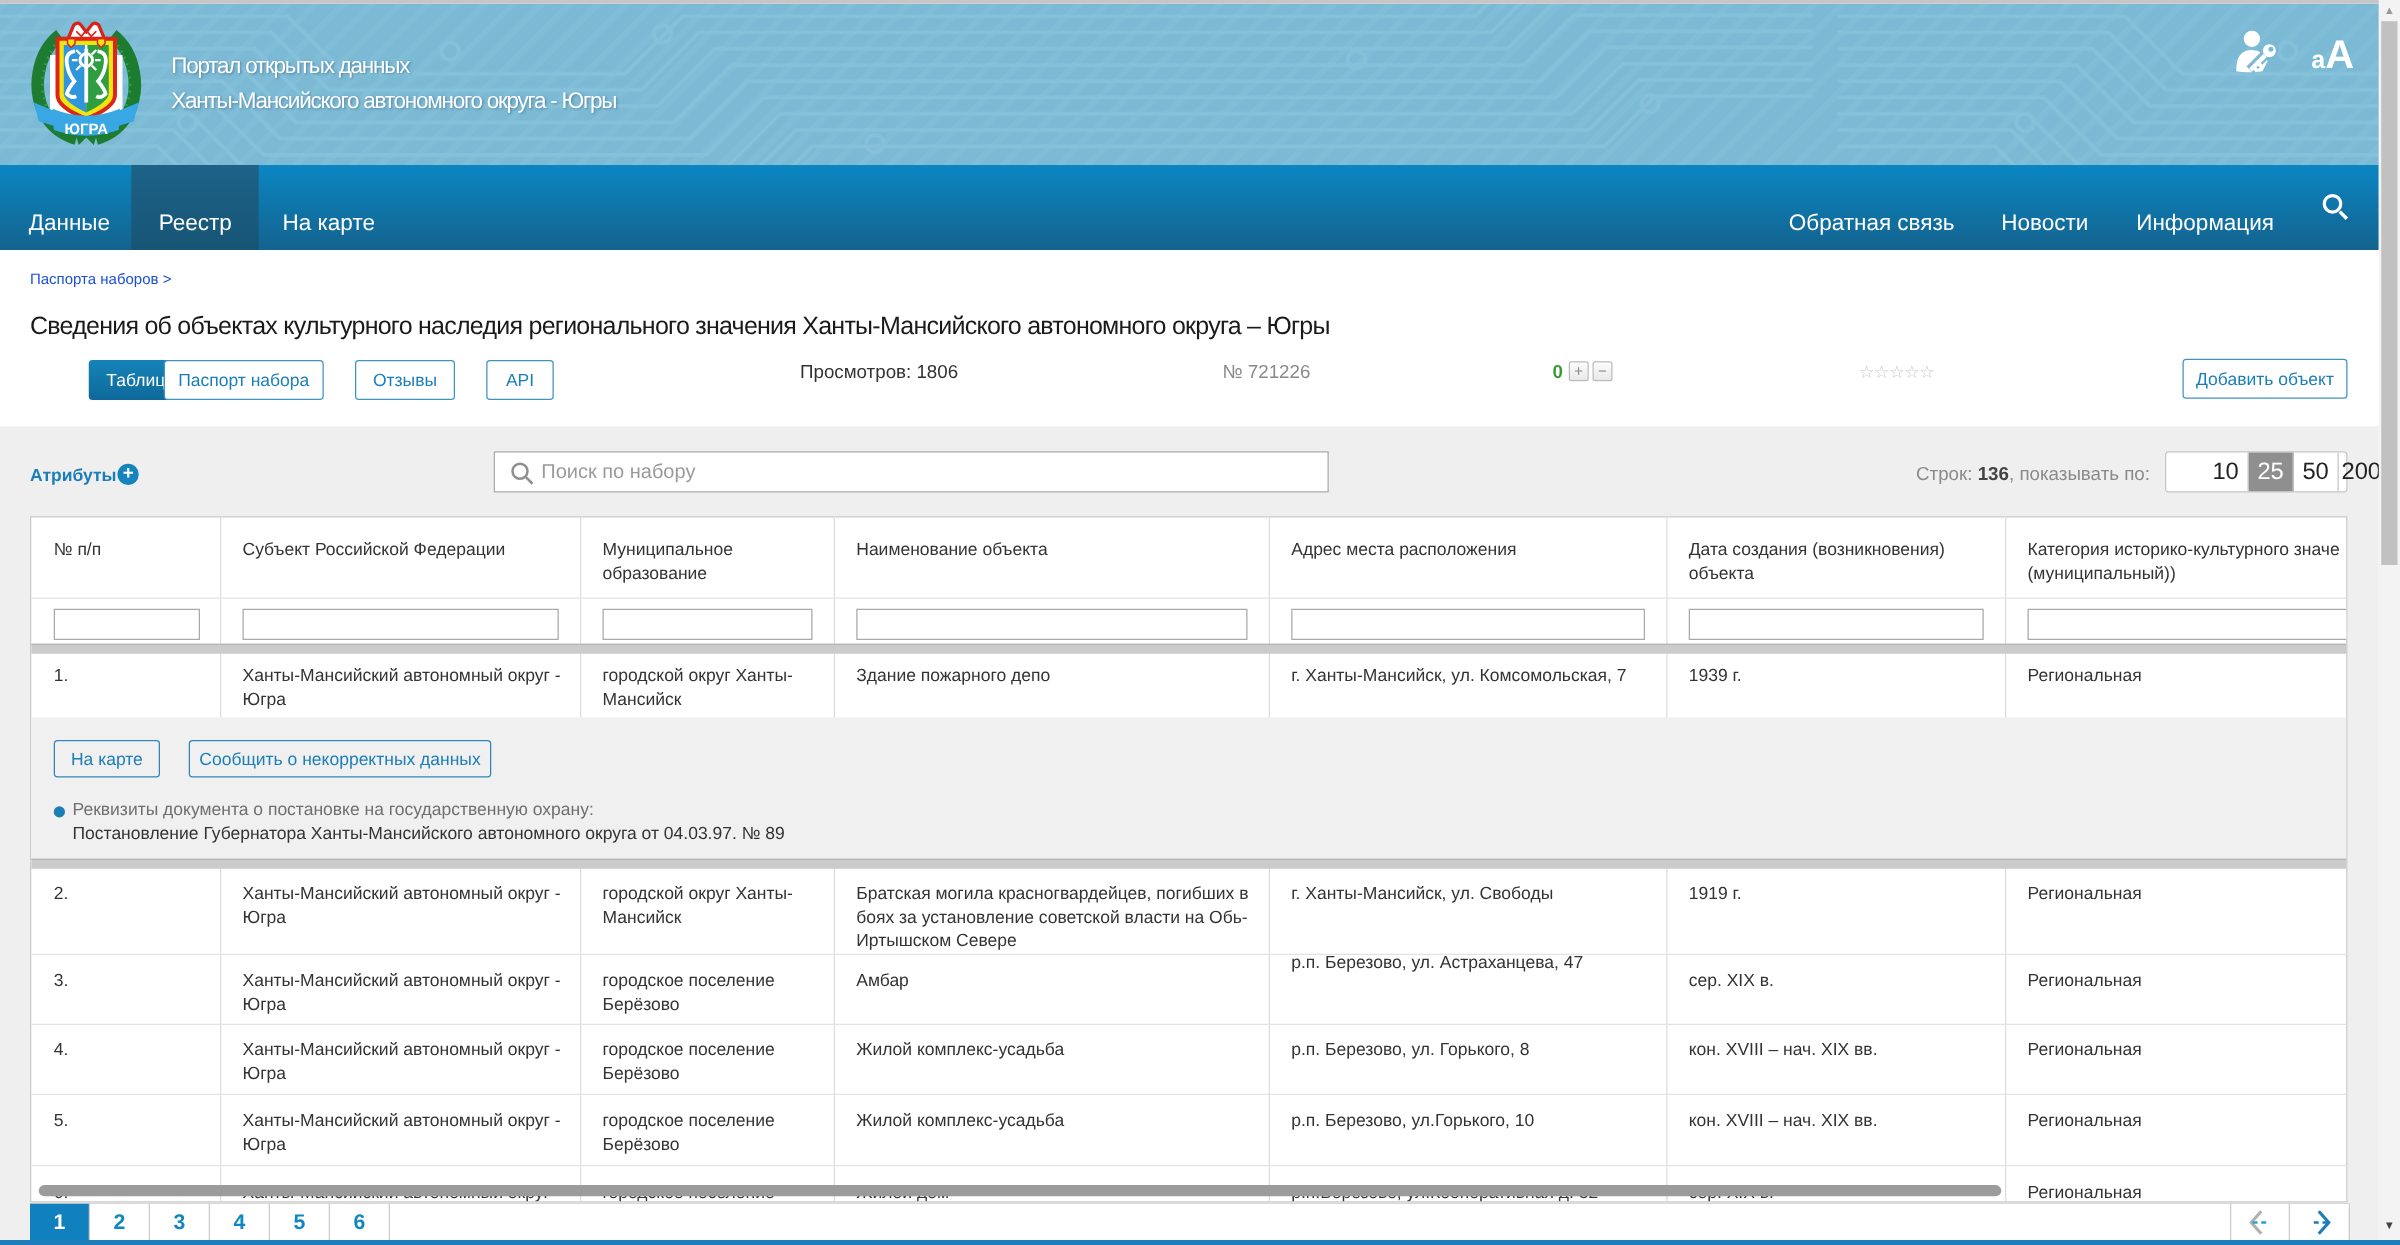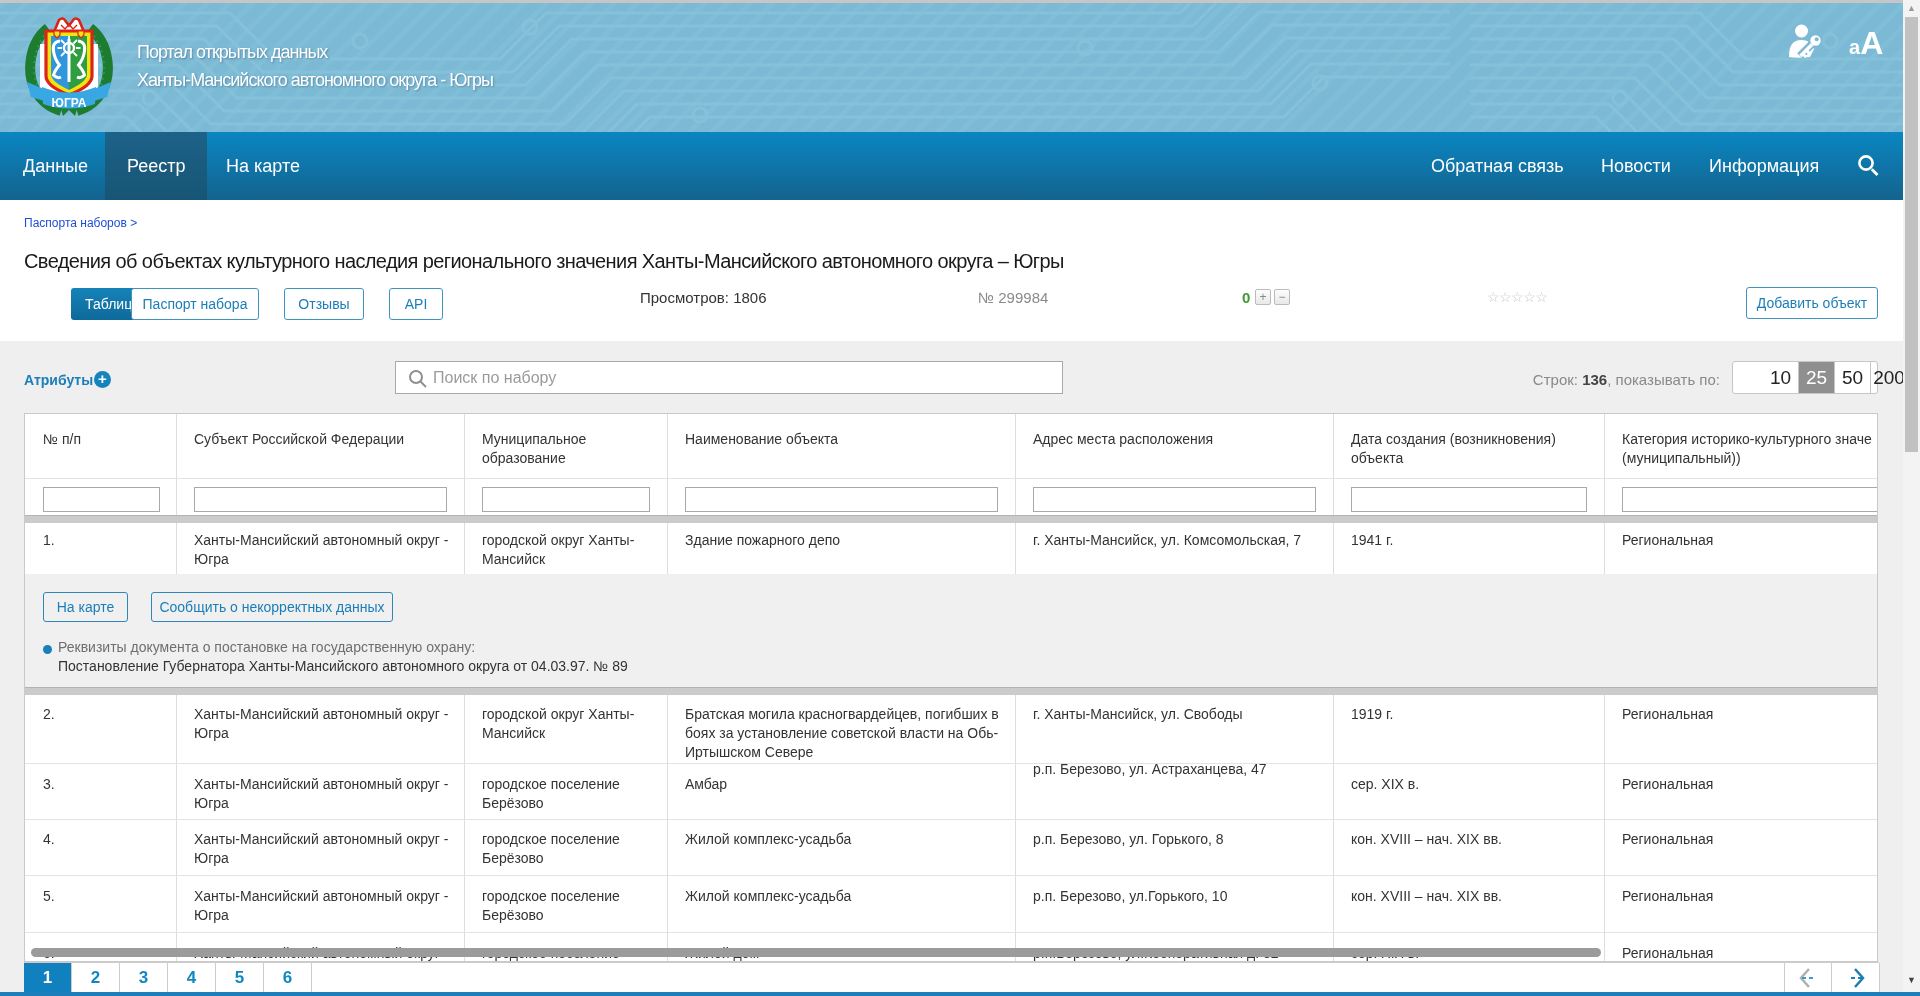--- a/index.html
+++ b/index.html
@@ -15,21 +15,21 @@
 
 #header { left:0; top:3px; width:1903px; height:129px; background:#7cb9d5; overflow:hidden; }
 #hdrtitle { left:137px; top:38px; color:#fff; font-size:18px; line-height:28px; letter-spacing:-1px;
   text-shadow:1px 1px 2px rgba(0,40,70,.35); }
 #fontsz { left:1849px; top:25px; color:#fff; font-weight:bold; }
 #fontsz .a1 { font-size:20px; } #fontsz .a2 { font-size:32px; }
 
 
 #nav { left:0; top:132px; width:1903px; height:68px;
   background:linear-gradient(#0a86c2,#14638e); }
-#nav .item { position:absolute; top:0; height:72px; line-height:68px; color:#fff; font-size:18px; }
+#nav .item { position:absolute; top:12px; height:72px; line-height:68px; color:#fff; font-size:18px; }
 #navactive { position:absolute; left:105px; top:0; width:102px; height:68px;
   background:linear-gradient(#1d6288,#175575); }
 
 
 #crumb { left:24px; top:216px; color:#1d4ed8; font-size:12px;text-align:right; }
 #h1 { left:24px; top:250px; color:#1a1a1a; font-size:20px; font-weight:normal; letter-spacing:-0.6px; }
 
 
 .btn { position:absolute; height:32px; line-height:30px; text-align:center; font-size:14px;
   border:1px solid #3f93c1; border-radius:3px; color:#1b7eb8; background:#fff; }
@@ -187,21 +187,21 @@
       <path d="M15.8 16.3 L21.5 22" stroke="#fff" stroke-width="2.8"></path>
     </svg>
   </div>
   <div class="abs" id="crumb">Паспорта наборов &gt;</div>
   <div class="abs" id="h1">Сведения об объектах культурного наследия регионального значения Ханты-Мансийского автономного округа – Югры</div>
   <div class="btn" id="btnTable">Таблица</div>
   <div class="btn" id="btnPass">Паспорт набора</div>
   <div class="btn" id="btnOtz">Отзывы</div>
   <div class="btn" id="btnApi">API</div>
   <div class="abs" id="views">Просмотров: 1806</div>
-  <div class="abs" id="num">№ 299984</div>
+  <div class="abs" id="num">№ 721226</div>
   <div class="abs" id="zero">0</div>
   <div class="pm" style="left:1255px;">+</div>
   <div class="pm" style="left:1274px;">−</div>
   <div class="abs" id="stars">☆☆☆☆☆</div>
   <div class="btn" id="btnAdd">Добавить объект</div>
 
   <div class="abs" id="grayzone"></div>
   <div class="abs" id="attrs">Атрибуты</div>
   <div class="abs" id="plus">+</div>
   <div class="abs" id="search">
@@ -245,21 +245,21 @@
     <div class="finput" style="left:1326px;top:73px;width:236px;"></div>
     <div class="finput" style="left:1597px;top:73px;width:290px;"></div>
 
     <div class="band" style="top:101px;"></div>
 
     <div class="cell" style="left:18px;top:117px;">1.</div>
     <div class="cell" style="left:169px;top:117px;width:256px;">Ханты-Мансийский автономный округ - Югра</div>
     <div class="cell" style="left:457px;top:117px;width:165px;">городской округ Ханты-Мансийск</div>
     <div class="cell" style="left:660px;top:117px;width:320px;">Здание пожарного депо</div>
     <div class="cell" style="left:1008px;top:117px;width:290px;">г. Ханты-Мансийск, ул. Комсомольская, 7</div>
-    <div class="cell" style="left:1326px;top:117px;">1941 г.</div>
+    <div class="cell" style="left:1326px;top:117px;">1939 г.</div>
     <div class="cell" style="left:1597px;top:117px;">Региональная</div>
 
     <div id="detail">
       <div class="dbtn" style="left:18px;width:85px;">На карте</div>
       <div class="dbtn" style="left:126px;width:242px;">Сообщить о некорректных данных</div>
       <div style="position:absolute;left:18px;top:71px;width:9px;height:9px;border-radius:50%;background:#1b7eb8;"></div>
       <div class="cell" style="left:33px;top:64px;color:#6f6f6f;">Реквизиты документа о постановке на государственную охрану:<br><span style="color:#333;">Постановление Губернатора Ханты-Мансийского автономного округа от 04.03.97. № 89</span></div>
     </div>
 
     <div class="band" style="top:273px;"></div>

